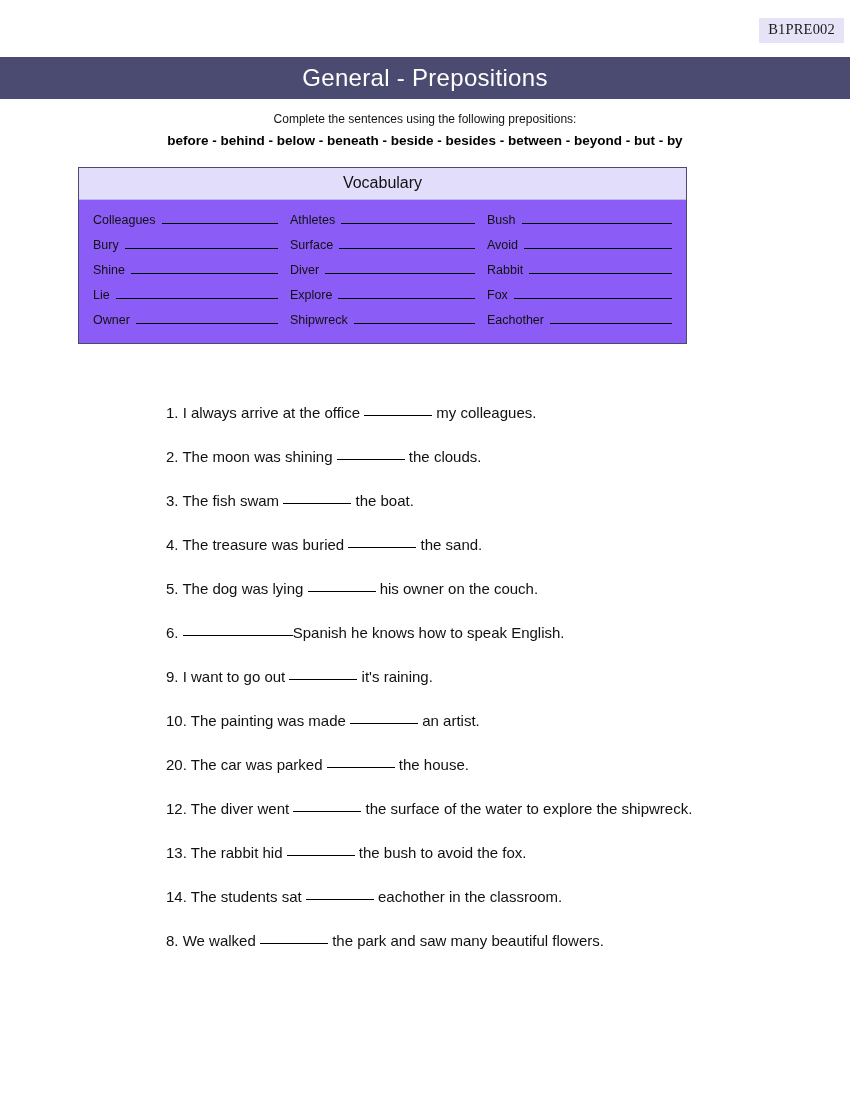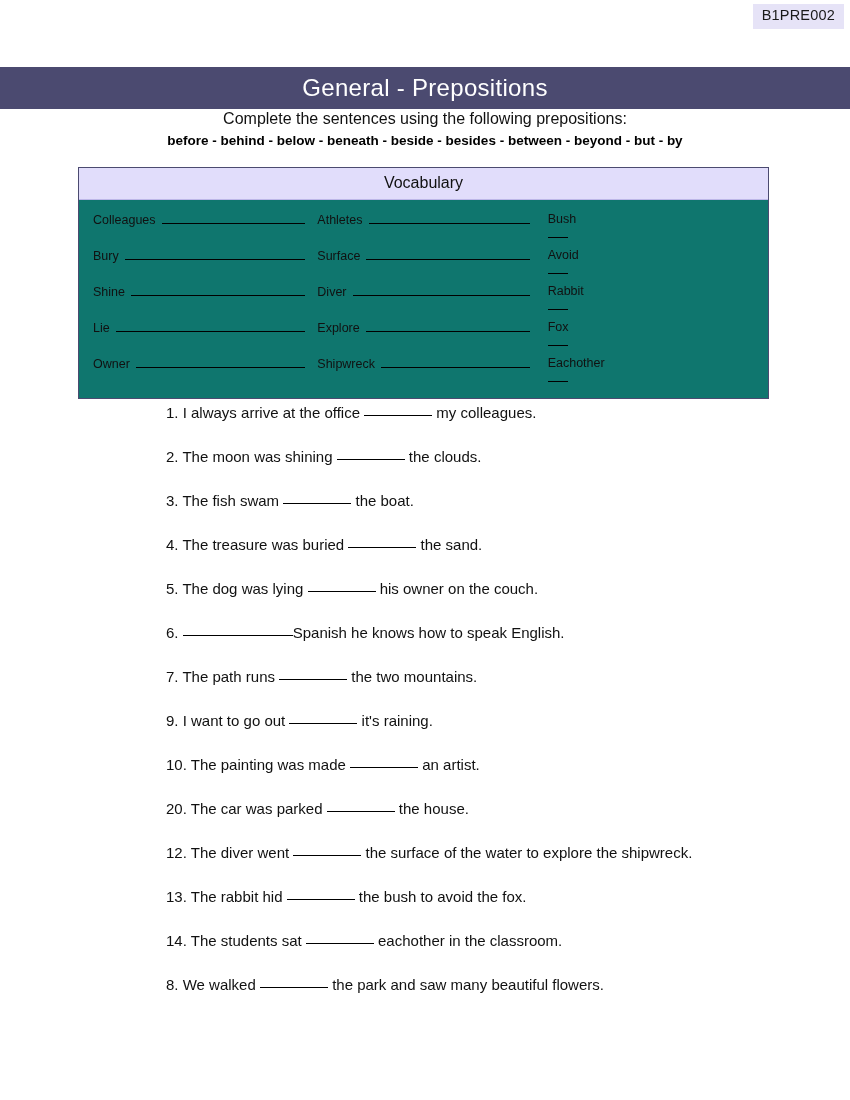--- a/index.html
+++ b/index.html
@@ -13,38 +13,39 @@
     height: 1100px;
     position: relative;
     font-family: "Liberation Sans", sans-serif;
     color: #111111;
     overflow: hidden;
   }
 
   
   .code-badge-wrap {
     position: absolute;
-    top: 4px;
+    top: 18px;
     right: 6px;
+    font-family: Liberation Serif, serif;
   }
   .code-badge {
     background: #e6e3f7;
     color: #1a1a1a;
     font-size: 14.5px;
     letter-spacing: 0.2px;
     padding: 4px 9px 5px 9px;
     display: inline-block;
     line-height: 1.1;
     white-space: nowrap;
   }
 
   
   .title-bar {
     position: absolute;
-    top: 67px;
+    top: 57px;
     left: 0;
     width: 850px;
     height: 42px;
     background: #4b4a70;
     display: flex;
     align-items: center;
     justify-content: center;
     box-sizing: border-box;
   }
   .title-bar .title-text {
@@ -57,41 +58,41 @@
 
   
   .instructions {
     position: absolute;
     top: 110px;
     left: 0;
     width: 850px;
     text-align: center;
   }
   .instructions .line1 {
-    font-size: 16px;
+    font-size: 12px;
     line-height: 18px;
     color: #111;
   }
   .instructions .line2 {
     font-size: 13.5px;
     line-height: 20px;
     font-weight: bold;
     color: #000;
     margin-top: 3px;
   }
 
   
   .vocab-box {
     position: absolute;
     left: 78px;
     top: 167px;
-    width: 691px;
+    width: 609px;
     border: 1.5px solid #4b4a70;
     box-sizing: border-box;
-    background: #0f766e;
+    background: #8b5cf6;
   }
   .vocab-header {
     background: #e1ddfb;
     text-align: center;
     font-size: 16px;
     color: #111;
     padding: 6px 0 7px 0;
     border-bottom: 1px solid #bdb7e8;
   }
   .vocab-body {
@@ -102,21 +103,21 @@
     margin-bottom: 10px;
   }
   .vocab-row:last-child { margin-bottom: 2px; }
   .vocab-cell {
     flex: 1 1 0;
     display: flex;
     align-items: baseline;
     padding-right: 12px;
     box-sizing: border-box;
   }
-  .vocab-cell:last-child { padding-right: 0; flex-direction: column; }
+  .vocab-cell:last-child { padding-right: 0; }
   .vocab-label {
     font-size: 12.5px;
     white-space: nowrap;
     color: #111;
   }
   .vocab-line {
     flex: 1 1 auto;
     border-bottom: 1.5px solid #000;
     margin-left: 6px;
     height: 11px;
@@ -282,26 +283,20 @@
     <span>The dog was lying</span>
     <span class="q-blank short"></span>
     <span>his owner on the couch.</span>
   </div>
 
   <div class="question">
     <span class="q-num">6.</span>
     <span class="q-blank long"></span><span>Spanish he knows how to speak English.</span>
   </div>
 
-  <div class="question">
-    <span class="q-num">7.</span>
-    <span>The path runs</span>
-    <span class="q-blank short"></span>
-    <span>the two mountains.</span>
-  </div>
 
 
   <div class="question">
     <span class="q-num">9.</span>
     <span>I want to go out</span>
     <span class="q-blank short"></span>
     <span>it's raining.</span>
   </div>
 
   <div class="question">

